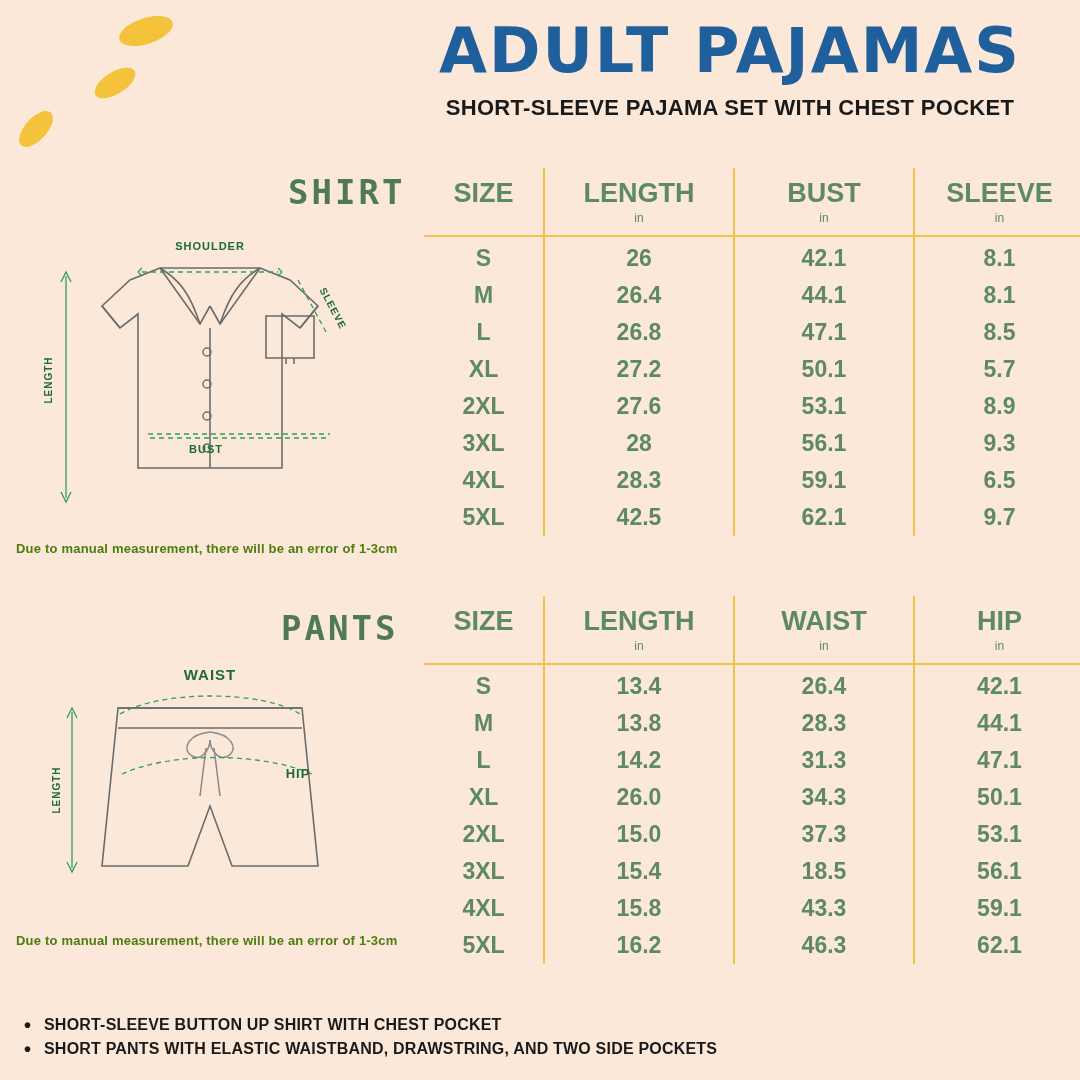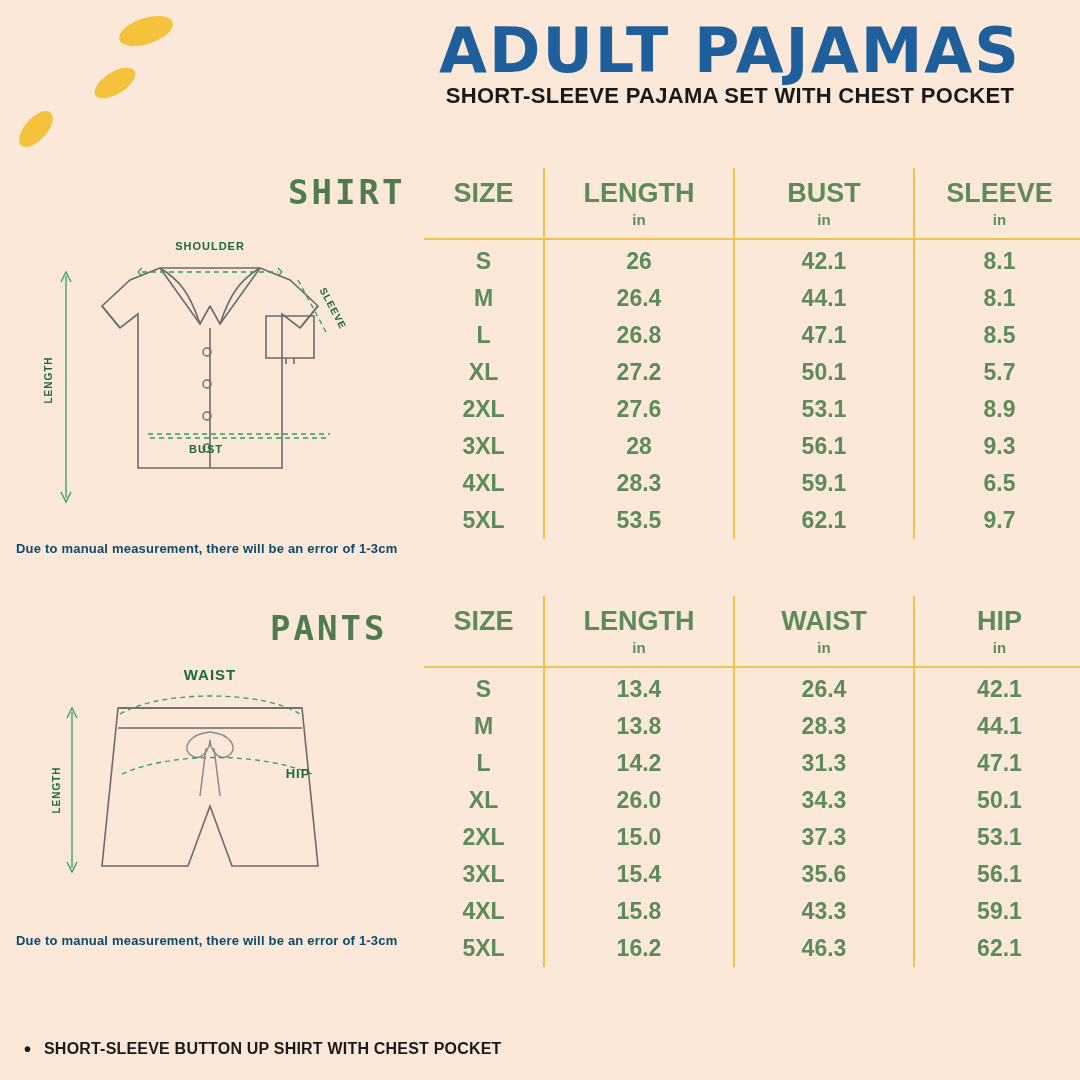--- a/index.html
+++ b/index.html
@@ -21,79 +21,79 @@
   .header { position: absolute; left: 400px; top: 18px; width: 660px; text-align: center; }
   .title {
     font-family: "DejaVu Sans", sans-serif;
     font-weight: bold;
     font-size: 62px;
     letter-spacing: 2px;
     color: #1f5f9b;
     line-height: 1.05;
   }
   .subtitle {
-    margin-top: 0;
+    margin-top: 12px;
     font-size: 22px;
     font-weight: bold;
     color: #1a1a1a;
     letter-spacing: 0.3px;
   }
 
   
   .section { position: absolute; }
   .shirt-section { left: 0; top: 168px; width: 1080px; }
   .pants-section { left: 0; top: 596px; width: 1080px; }
 
   .sec-label {
     position: absolute;
     font-family: "DejaVu Sans Mono", monospace;
     font-weight: bold;
     font-size: 34px;
     letter-spacing: 3px;
     color: #4f7a52;
   }
   .shirt-label { left: 288px; top: 4px; }
-  .pants-label { left: 270px; top: 12px; }
+  .pants-label { left: 281px; top: 12px; }
 
   
   table.sizes {
     position: absolute;
     left: 424px;
     top: 0;
     width: 660px;
     border-collapse: collapse;
     color: #5d8a5f;
   }
   table.sizes th, table.sizes td {
     text-align: center;
     font-weight: bold;
     border-right: 2px solid #f0c24a;
   }
   table.sizes th:last-child, table.sizes td:last-child { border-right: none; }
   table.sizes thead th { font-size: 27px; padding-top: 10px; color: #5d8a5f; }
-  table.sizes thead th.unit { font-size: 15px; font-weight: bold; padding: 2px 16px 10px; color: #5d8a5f; }
+  table.sizes thead th.unit { font-size: 12px; font-weight: normal; padding: 2px 16px 10px; color: #5d8a5f; }
   table.sizes thead tr.head-units th { border-top: none; }
   table.sizes tbody tr:first-child td { border-top: 2px solid #f0c24a; padding-top: 8px; }
   table.sizes td { font-size: 23px; padding: 5px 0; }
   table.sizes td.size-cell { font-size: 23px; }
   col.c-size  { width: 120px; }
   col.c-a     { width: 190px; }
   col.c-b     { width: 180px; }
   col.c-c     { width: 170px; }
 
   
   .illus { position: absolute; }
   .shirt-illus { left: 30px; top: 60px; width: 360px; height: 300px; }
   .pants-illus { left: 30px; top: 60px; width: 360px; height: 270px; }
 
   .note {
     position: absolute;
     font-size: 13px;
     font-weight: bold;
-    color: #0c4a6e;
+    color: #4d7c0f;
     letter-spacing: 0.2px;
     text-align: center;
   }
   .shirt-note { left: 16px; top: 373px; }
   .pants-note { left: 16px; top: 337px; }
 
   
   .bullets {
     position: absolute;
     left: 22px;
@@ -241,21 +241,21 @@
         <td>9.3</td>
       </tr>
       <tr>
         <td class="size-cell">4XL</td>
         <td>28.3</td>
         <td>59.1</td>
         <td>6.5</td>
       </tr>
       <tr>
         <td class="size-cell">5XL</td>
-        <td>53.5</td>
+        <td>42.5</td>
         <td>62.1</td>
         <td>9.7</td>
       </tr>
     </tbody>
   </table>
 </div>
 
 <div class="section pants-section">
   <div class="sec-label pants-label">PANTS</div>
 
@@ -337,34 +337,35 @@
       </tr>
       <tr>
         <td class="size-cell">2XL</td>
         <td>15.0</td>
         <td>37.3</td>
         <td>53.1</td>
       </tr>
       <tr>
         <td class="size-cell">3XL</td>
         <td>15.4</td>
-        <td>35.6</td>
+        <td>18.5</td>
         <td>56.1</td>
       </tr>
       <tr>
         <td class="size-cell">4XL</td>
         <td>15.8</td>
         <td>43.3</td>
         <td>59.1</td>
       </tr>
       <tr>
         <td class="size-cell">5XL</td>
         <td>16.2</td>
         <td>46.3</td>
         <td>62.1</td>
       </tr>
     </tbody>
   </table>
 </div>
 
 <ul class="bullets">
   <li>SHORT-SLEEVE BUTTON UP SHIRT WITH CHEST POCKET</li>
+  <li>SHORT PANTS WITH ELASTIC WAISTBAND, DRAWSTRING, AND TWO SIDE POCKETS</li>
 </ul>
 
 </body></html>

